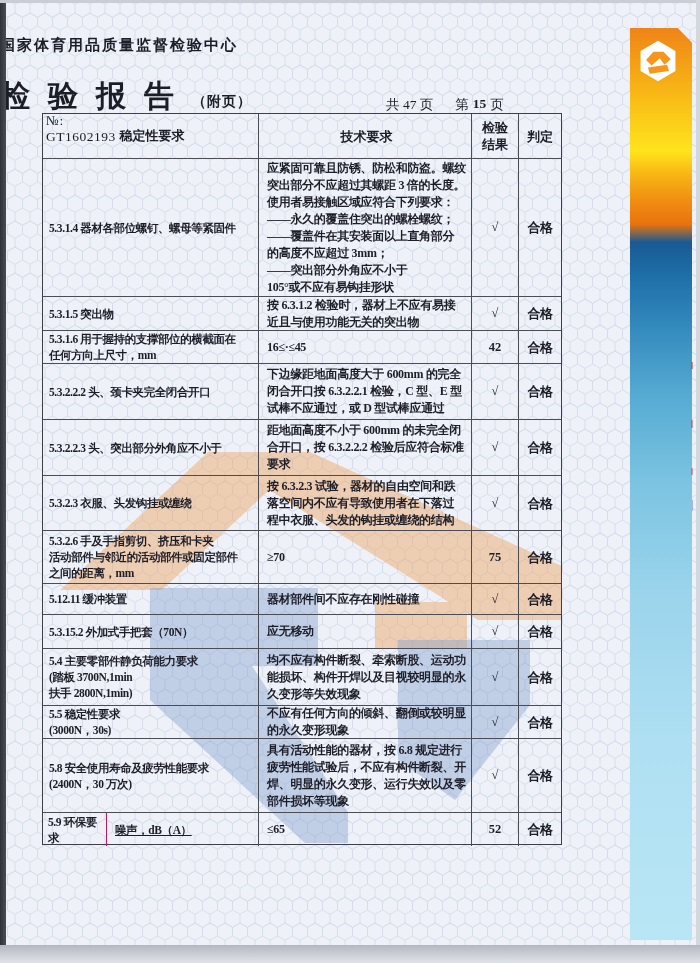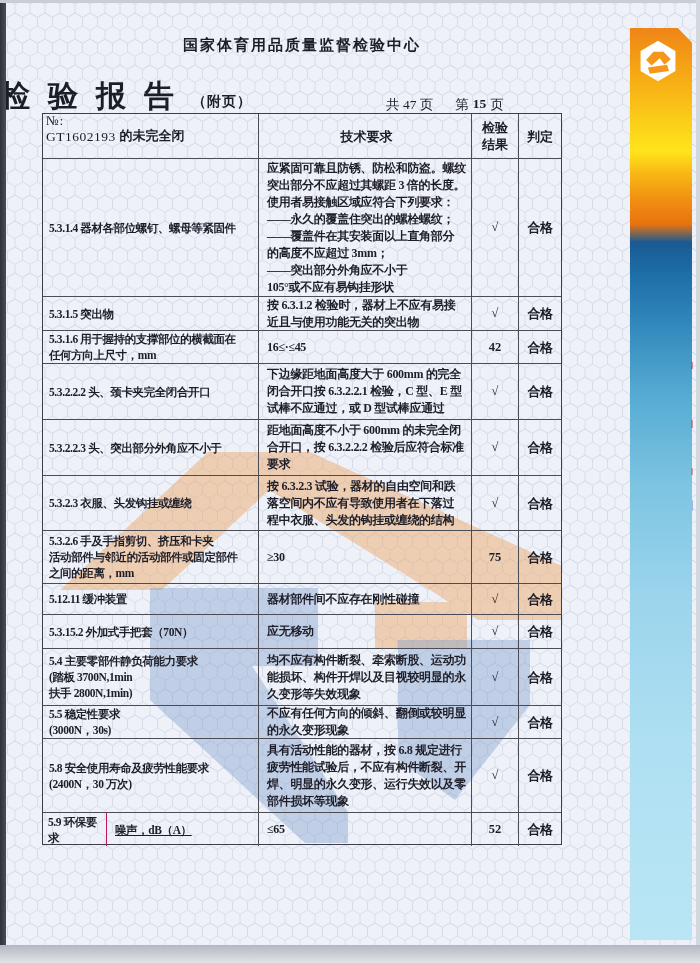--- a/index.html
+++ b/index.html
@@ -37,21 +37,21 @@
       #55aad2 40%, #7cc4e2 50%, #9bd4ec 62%, #aedff2 78%, #b9e6f5 100%);}
   .logo{position:absolute;left:636px;top:38px;z-index:7;}
   .mark{position:absolute;z-index:7;}
   .mark-r1{left:691px;top:362px;width:2px;height:7px;background:rgba(190,60,70,.55);}
   .mark-r2{left:691px;top:420px;width:2px;height:8px;background:rgba(190,60,70,.5);}
   .mark-r3{left:691px;top:468px;width:2px;height:7px;background:rgba(190,60,70,.45);}
   .mark-b1{left:692px;top:500px;width:1px;height:11px;background:rgba(70,90,180,.4);}
 
   
   .hdr{position:absolute;z-index:3;white-space:pre-line;}
-  .org{left:0;top:36px;width:604px;text-align:center;font-size:15px;font-weight:700;letter-spacing:2px;}
+  .org{left:0;top:36px;width:604px;font-size:15px;font-weight:700;letter-spacing:2px;}
   .title-row{left:0;top:58px;width:604px;text-align:left;}
   .title-big{font-size:30px;font-weight:700;letter-spacing:18px;}
   .title-small{font-size:14px;font-weight:700;letter-spacing:1px;}
   .no-line{left:46px;top:97px;font-size:13.5px;letter-spacing:.5px;}
   .pages-line{left:386px;top:96px;font-size:13.5px;display:flex;gap:4px;}
   .pages-line .gap{display:inline-block;width:14px;}
   .bold{font-weight:700;}
 
   
   .report-table{position:absolute;left:42px;top:113px;width:520px;height:732px;z-index:3;
@@ -127,21 +127,21 @@
     <span>共 47 页</span>
     <span class="gap"></span>
     <span>第</span>
     <span class="bold">15</span>
     <span>页</span>
   </div>
 
   <div class="report-table">
 
     <div class="trow" style="height:45px">
-      <div class="c c1 th">的未完全闭</div>
+      <div class="c c1 th">稳定性要求</div>
       <div class="c c2 th">技术要求</div>
       <div class="c c3 th">检验
 结果</div>
       <div class="c c4 th">判定</div>
     </div>
 
     <div class="trow" style="height:138px">
       <div class="c c1">5.3.1.4 器材各部位螺钉、螺母等紧固件</div>
       <div class="c c2">应紧固可靠且防锈、防松和防盗。螺纹
 突出部分不应超过其螺距 3 倍的长度。
@@ -195,21 +195,21 @@
 落空间内不应有导致使用者在下落过
 程中衣服、头发的钩挂或缠绕的结构</div>
       <div class="c c3">√</div>
       <div class="c c4">合格</div>
     </div>
 
     <div class="trow" style="height:53px">
       <div class="c c1">5.3.2.6 手及手指剪切、挤压和卡夹
 活动部件与邻近的活动部件或固定部件
 之间的距离，mm</div>
-      <div class="c c2">≥30</div>
+      <div class="c c2">≥70</div>
       <div class="c c3">75</div>
       <div class="c c4">合格</div>
     </div>
 
     <div class="trow" style="height:31px">
       <div class="c c1">5.12.11 缓冲装置</div>
       <div class="c c2">器材部件间不应存在刚性碰撞</div>
       <div class="c c3">√</div>
       <div class="c c4">合格</div>
     </div>

